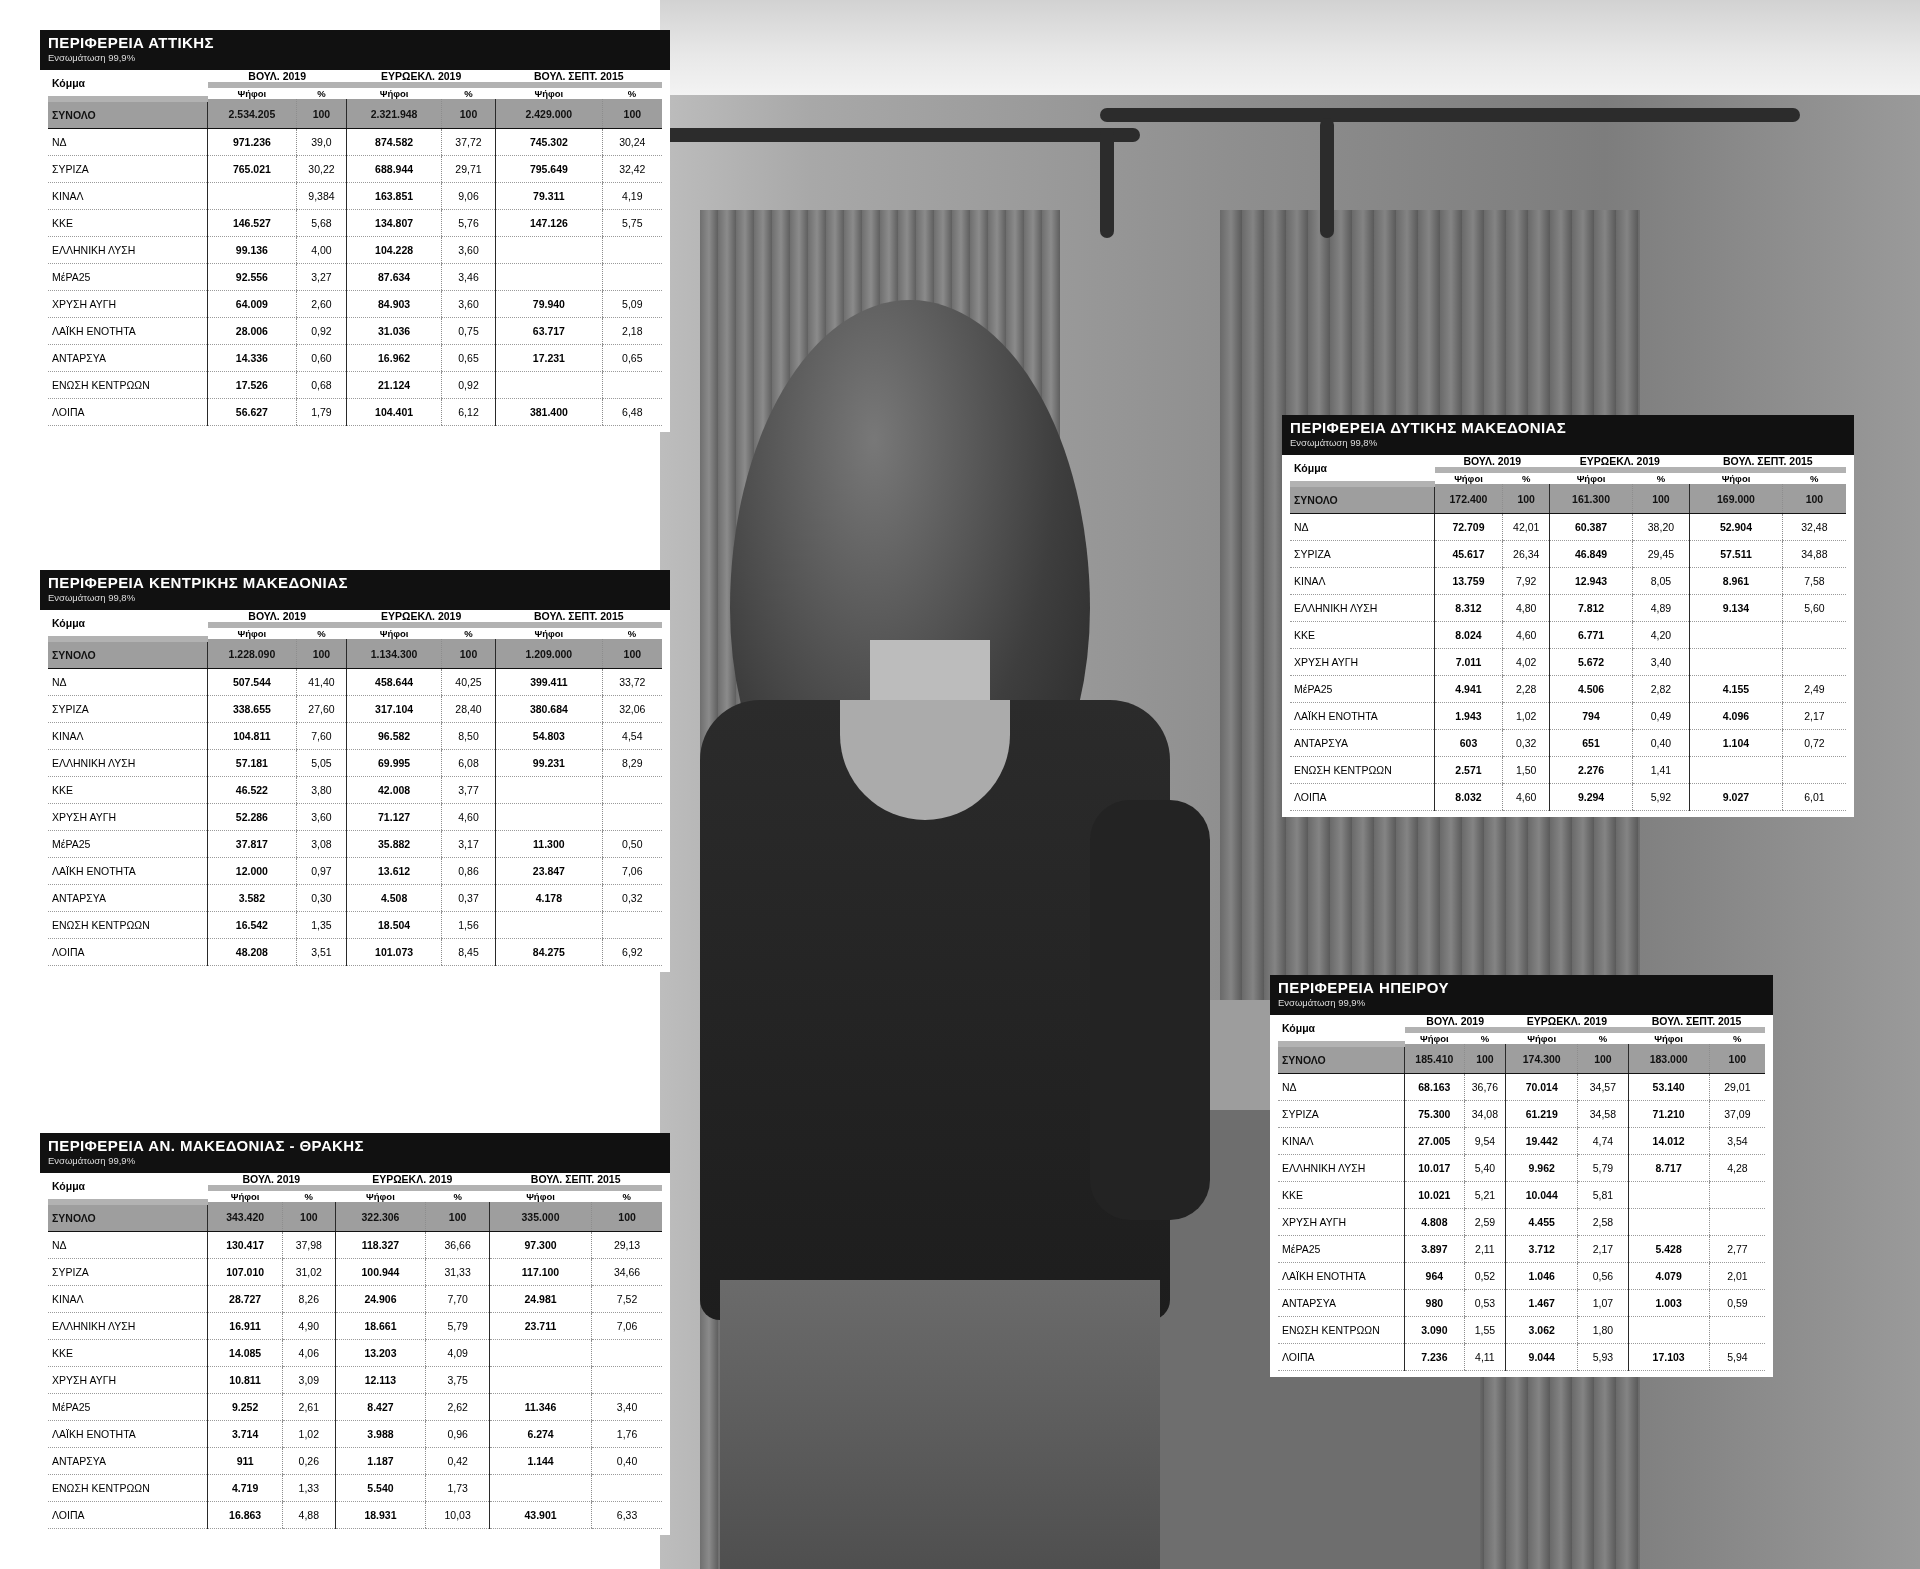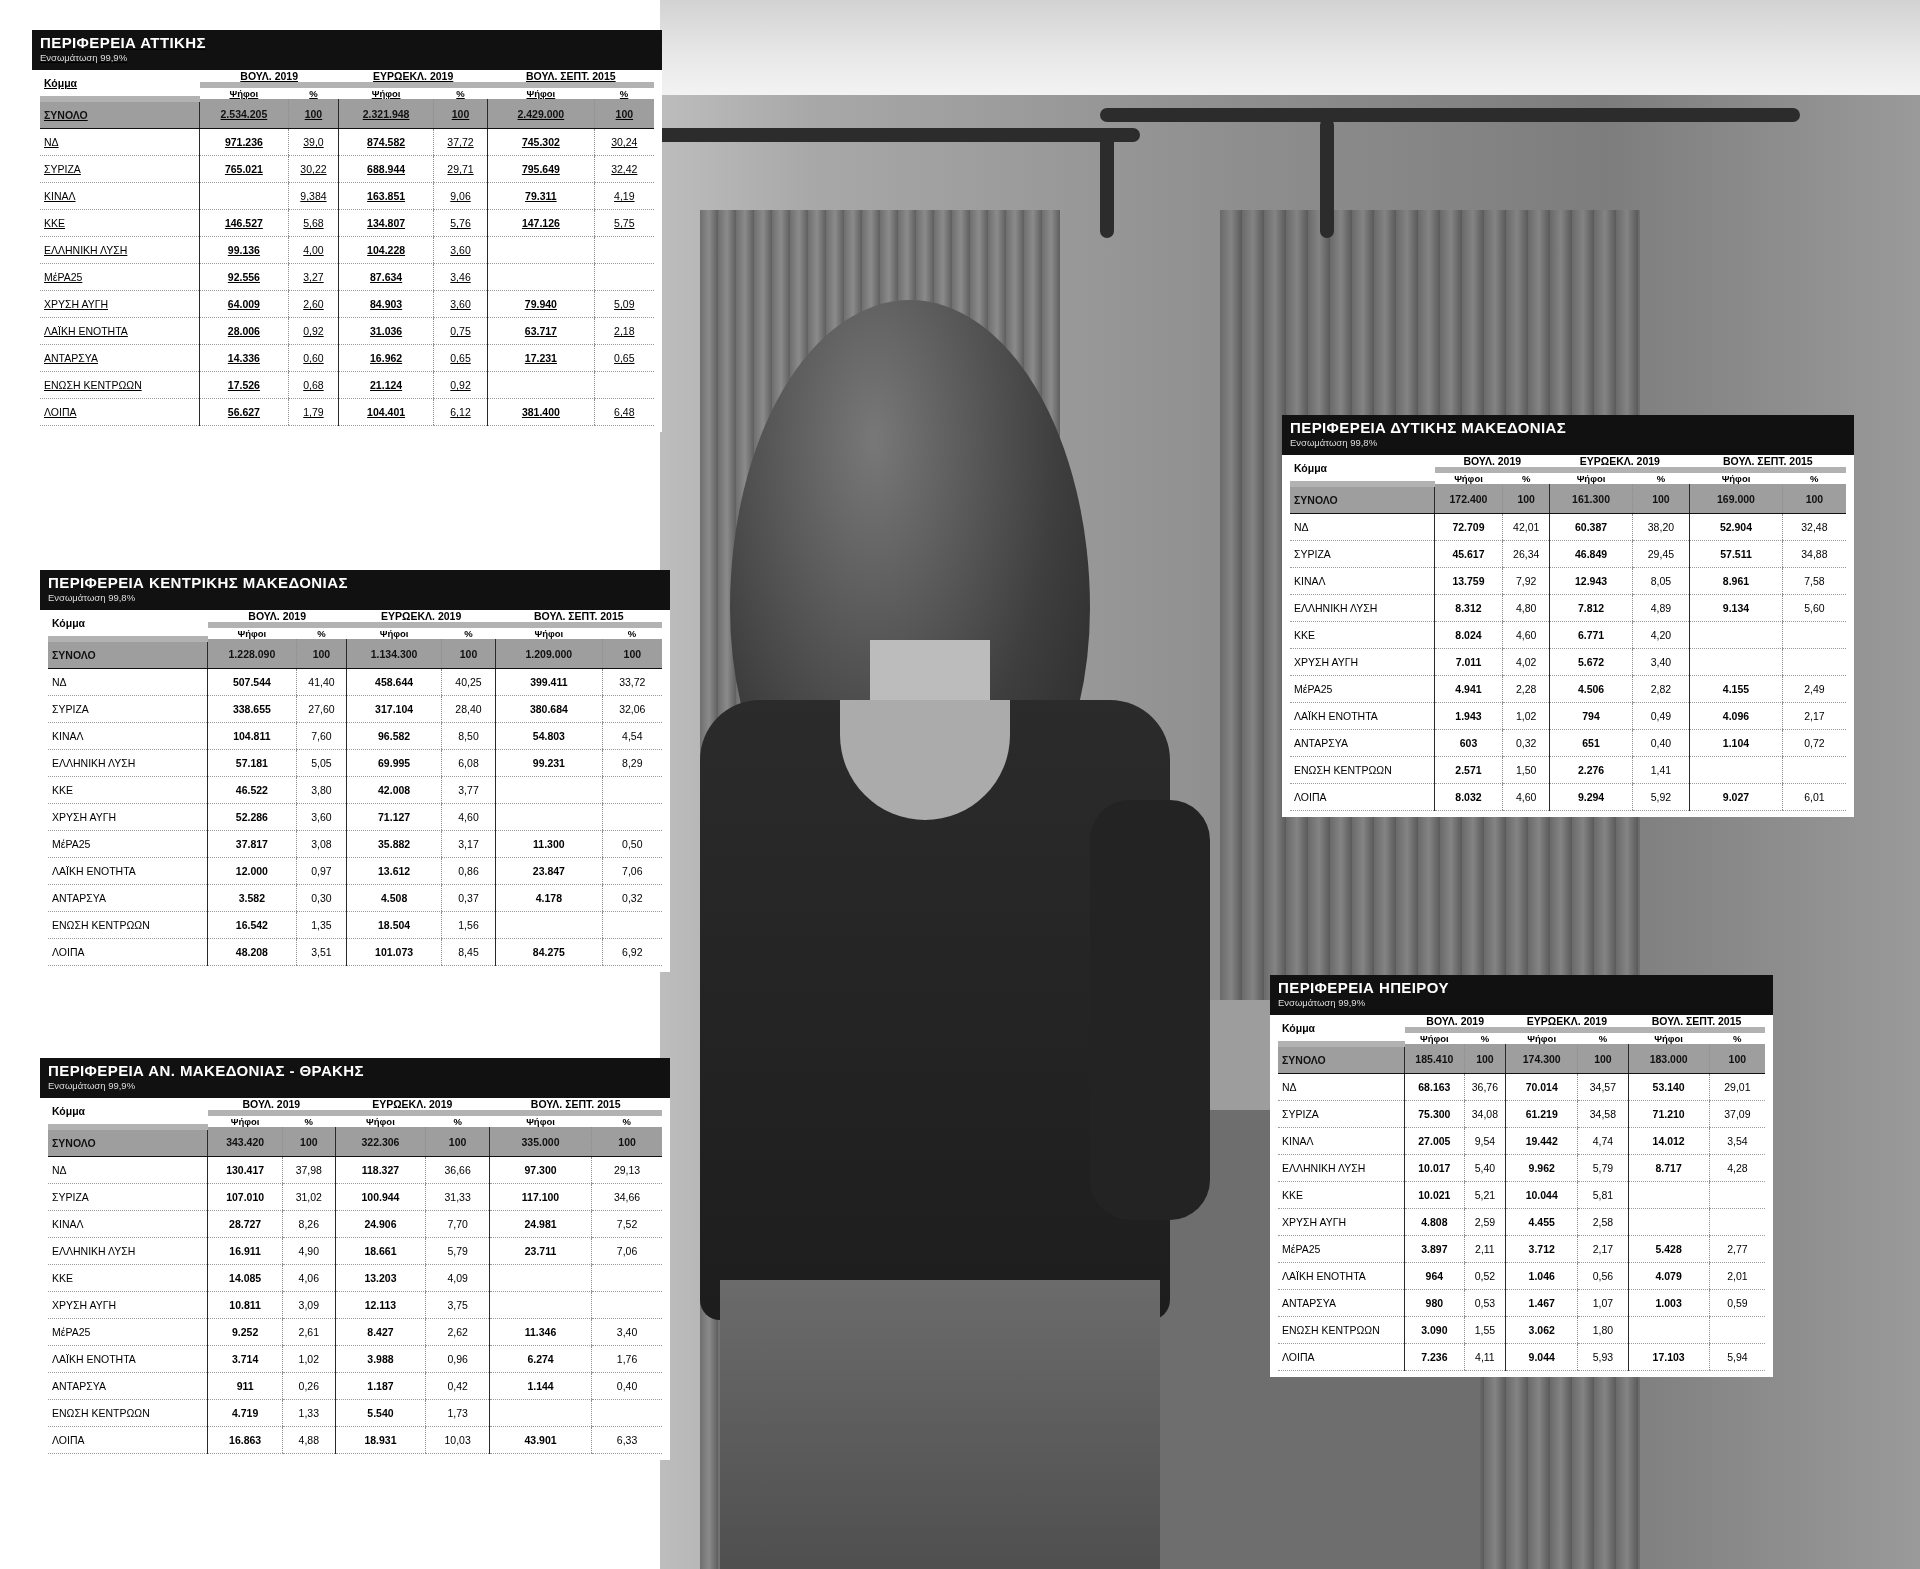--- a/index.html
+++ b/index.html
@@ -71,21 +71,21 @@
   <div class="tableFront"></div>
   <div class="paper"></div>
   <div class="hair"></div>
   <div class="neck"></div>
   <div class="torso"></div>
   <div class="collar"></div>
   <div class="arm"></div>
   <div class="jeans"></div>
 </div>
 
-<div class="block" style="left:32px;top:30px;width:630px;text-decoration:underline;">
+<div class="block" style="left:40px;top:30px;width:630px;">
   <div class="blk-head">
     <div class="blk-title">ΠΕΡΙΦΕΡΕΙΑ ΑΤΤΙΚΗΣ</div>
     <div class="blk-sub">Ενσωμάτωση 99,9%</div>
   </div>
   <div class="blk-body">
     <table>
       <thead>
         <tr class="hdrrow">
           <th rowspan="2" class="party-col" style="width:26%">Κόμμα</th>
           <th colspan="2" class="grp gsep">ΒΟΥΛ. 2019</th>
@@ -345,21 +345,21 @@
             <td class="num gsep">101.073</td>
             <td class="pct vsep">8,45</td>
             <td class="num gsep">84.275</td>
             <td class="pct vsep">6,92</td>
           </tr>
         </tbody>
     </table>
   </div>
 </div>
 
-<div class="block" style="left:40px;top:1058px;width:630px;">
+<div class="block" style="left:40px;top:1133px;width:630px;">
   <div class="blk-head">
     <div class="blk-title">ΠΕΡΙΦΕΡΕΙΑ ΑΝ. ΜΑΚΕΔΟΝΙΑΣ - ΘΡΑΚΗΣ</div>
     <div class="blk-sub">Ενσωμάτωση 99,9%</div>
   </div>
   <div class="blk-body">
     <table>
       <thead>
         <tr class="hdrrow">
           <th rowspan="2" class="party-col" style="width:26%">Κόμμα</th>
           <th colspan="2" class="grp gsep">ΒΟΥΛ. 2019</th>

